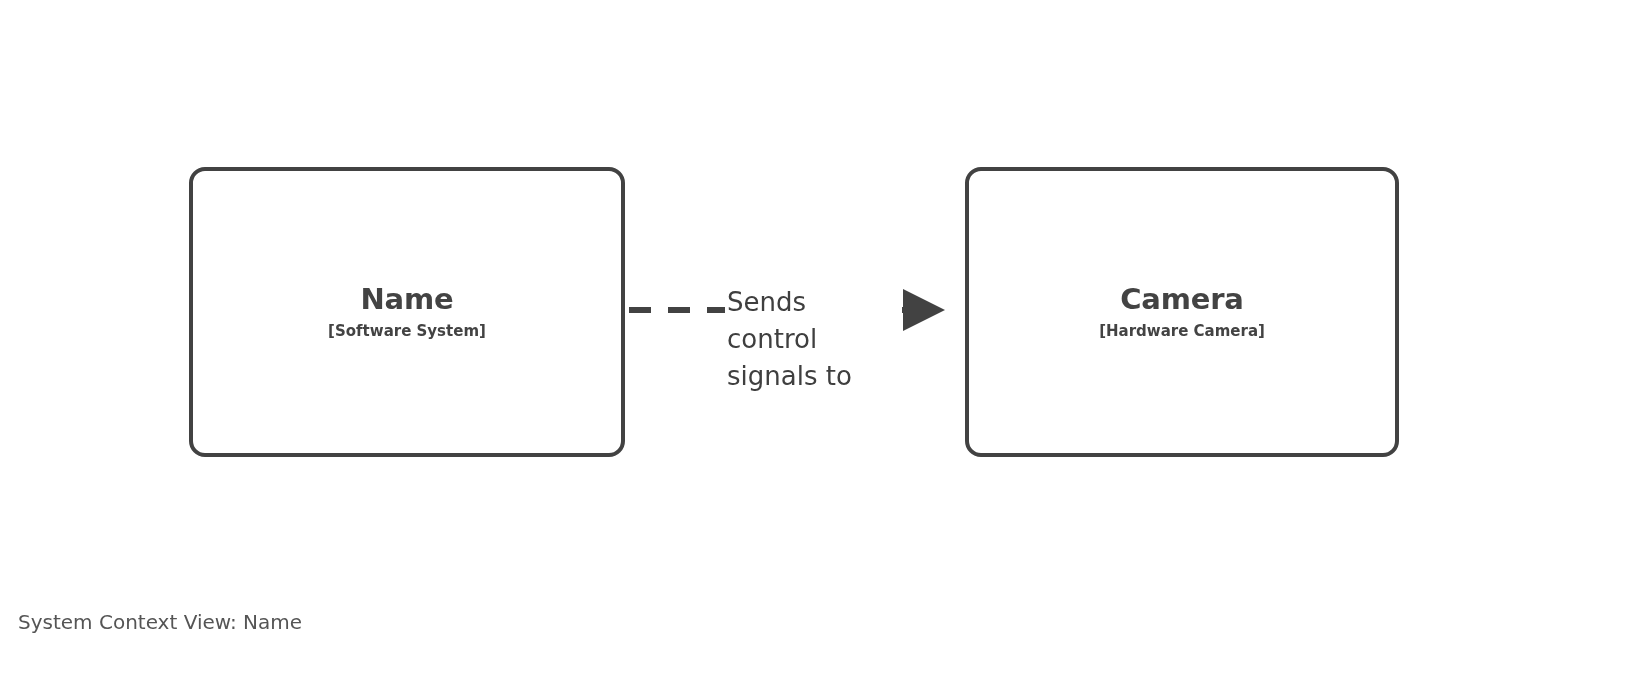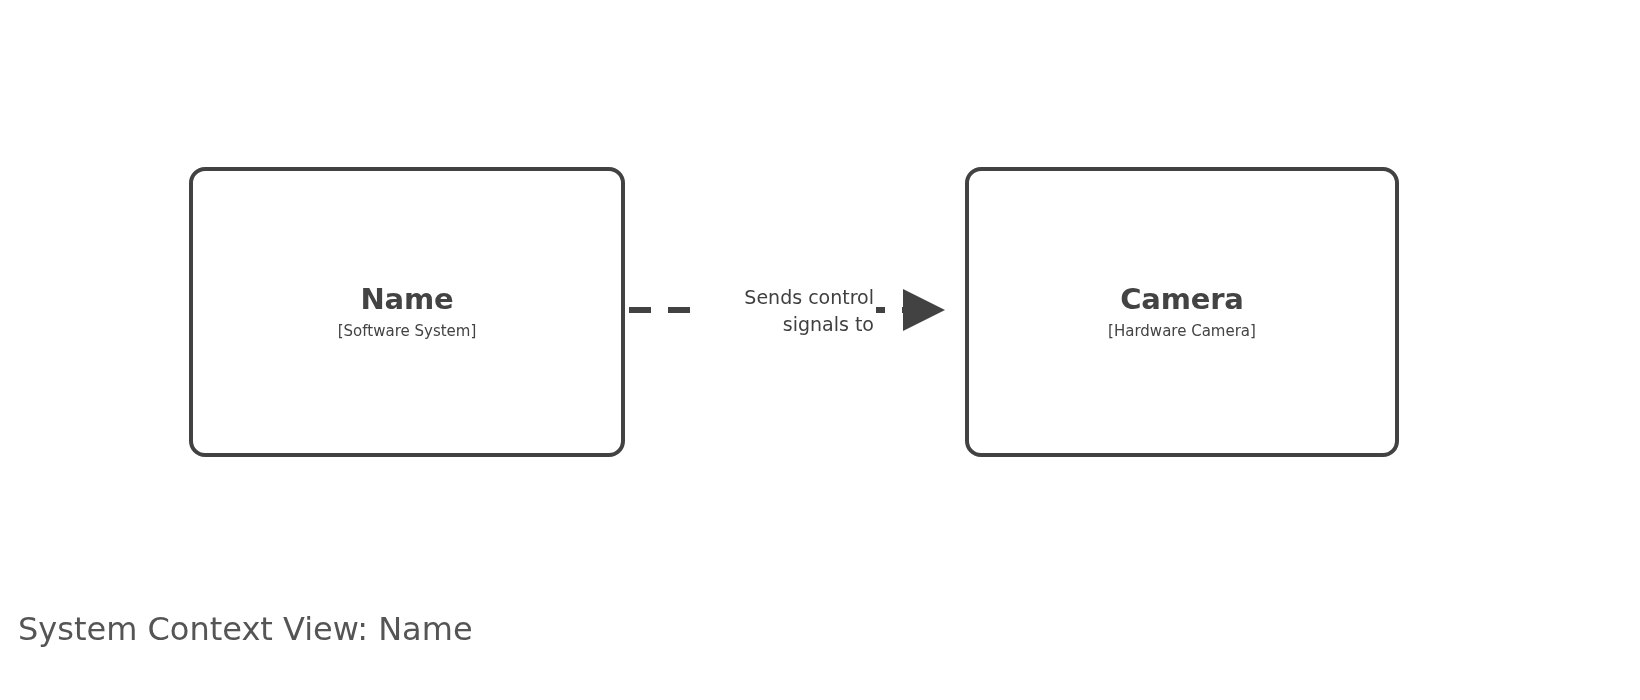--- a/index.html
+++ b/index.html
@@ -35,21 +35,21 @@
   }
   .node-title {
     font-size: 29px;
     font-weight: bold;
     color: #434343;
     line-height: 1.05;
     letter-spacing: -0.2px;
   }
   .node-subtitle {
     font-size: 15px;
-    font-weight: normal;
+    font-weight: bold;
     color: #434343;
     line-height: 1.1;
     margin-top: 9px;
   }
 
   #node-software-system {
     left: 189px;
     top: 167px;
     width: 436px;
     height: 290px;
@@ -66,37 +66,37 @@
   .relationship-svg {
     position: absolute;
     left: 0;
     top: 0;
     width: 1640px;
     height: 700px;
     pointer-events: none;
   }
   .relationship-label {
     position: absolute;
-    left: 704px;
+    left: 725px;
     top: 284px;
     width: 168px;
-    text-align: right;
-    font-size: 19px;
+    text-align: left;
+    font-size: 26px;
     color: #3f3f3f;
     line-height: 1.42;
     background: #ffffff;
     padding: 0 2px;
   }
 
   
   .view-title {
     position: absolute;
     left: 18px;
     top: 609px;
-    font-size: 32px;
+    font-size: 20px;
     color: #555555;
     line-height: 1.3;
     white-space: nowrap;
     text-align: right;
   }
 </style>
 </head>
 <body>
 
 <div class="canvas">

